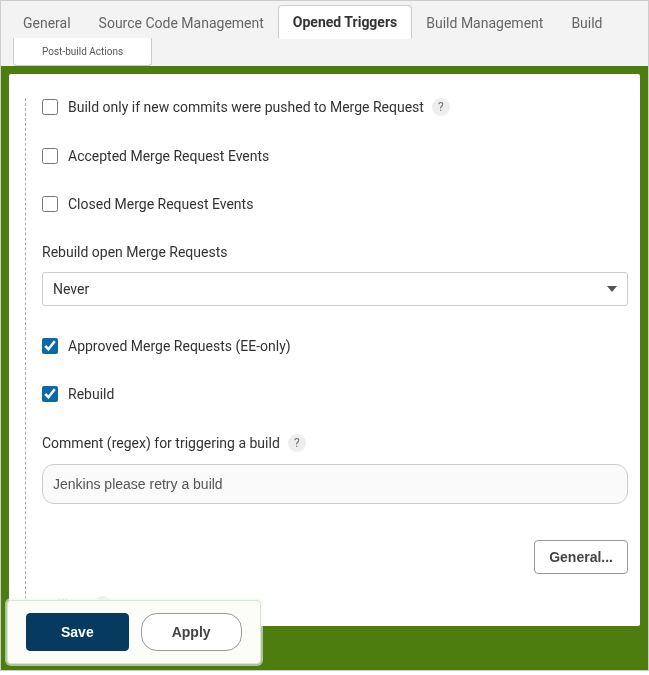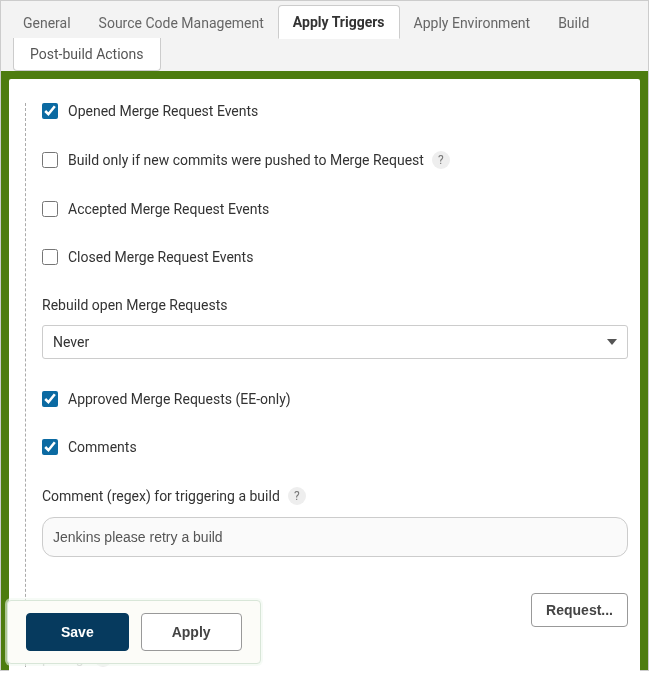--- a/index.html
+++ b/index.html
@@ -44,28 +44,28 @@
     position: relative;
     z-index: 2;
   }
   .subtabs {
     display: flex;
     padding-left: 12px;
     margin-top: -1px;
     background: #f3f3f3;
   }
   .subtab {
-    padding: 8px 16px;
+    padding: 8px 28px;
     background: #fff;
     border: 1px solid #ccc;
     border-top: none;
     border-radius: 0 0 4px 4px;
     color: #555;
     cursor: pointer;
-    font-size: 14px;
+    font-size: 10px;
   }
   .content {
     background: #fff;
     margin: 8px 8px 0 8px;
     padding: 24px 12px 12px 12px;
     border-radius: 2px;
   }
   .dashed-line {
     border-left: 1px dashed #aaa;
     padding-left: 16px;
@@ -179,55 +179,51 @@
     border: 1px solid #063a5e;
     border-radius: 4px;
     padding: 10px 34px;
     font-weight: 700;
     cursor: pointer;
     font-size: 14px;
   }
   .btn-apply {
     background: #fff;
     border: 1px solid #999;
-    border-radius: 4px;
+    border-radius: 16px;
     padding: 10px 30px;
     font-weight: 600;
     cursor: pointer;
     font-size: 14px;
     color: #444;
   }
   .grey {
     color: #bbb;
   }
 </style>
 </head>
 <body>
 
 <div class="container">
 
   <div class="tabs">
     <div class="tab">General</div>
     <div class="tab">Source Code Management</div>
-    <div class="tab active">Apply Triggers</div>
-    <div class="tab">Apply Environment</div>
+    <div class="tab active">Opened Triggers</div>
+    <div class="tab">Build Management</div>
     <div class="tab">Build</div>
   </div>
 
   <div class="subtabs">
     <div class="subtab">Post-build Actions</div>
   </div>
 
   <div class="content">
     <div class="dashed-line">
 
-      <div class="checkrow">
-        <input type="checkbox" checked="" style="">
-        <label>Opened Merge Request Events</label>
-      </div>
 
       <div class="checkrow">
         <input type="checkbox" style="">
         <label>Build only if new commits were pushed to Merge Request</label>
         <span class="help">?</span>
       </div>
 
       <div class="checkrow">
         <input type="checkbox" style="">
         <label>Accepted Merge Request Events</label>
@@ -244,31 +240,31 @@
         <span class="caret"></span>
       </div>
 
       <div class="checkrow">
         <input type="checkbox" checked="" style="">
         <label>Approved Merge Requests (EE-only)</label>
       </div>
 
       <div class="checkrow">
         <input type="checkbox" checked="" style="">
-        <label>Comments</label>
+        <label>Rebuild</label>
       </div>
 
       <div class="section-label">
         <span>Comment (regex) for triggering a build</span>
         <span class="help">?</span>
       </div>
       <input class="textinput" type="text" value="Jenkins please retry a build" style="">
 
       <div class="advanced-row">
-        <button class="btn">Request...</button>
+        <button class="btn">General...</button>
       </div>
 
       <div class="poll-row">
         <span class="grey">polling</span>
         <span class="help" style="margin-left:10px">?</span>
       </div>
 
     </div>
   </div>
 

